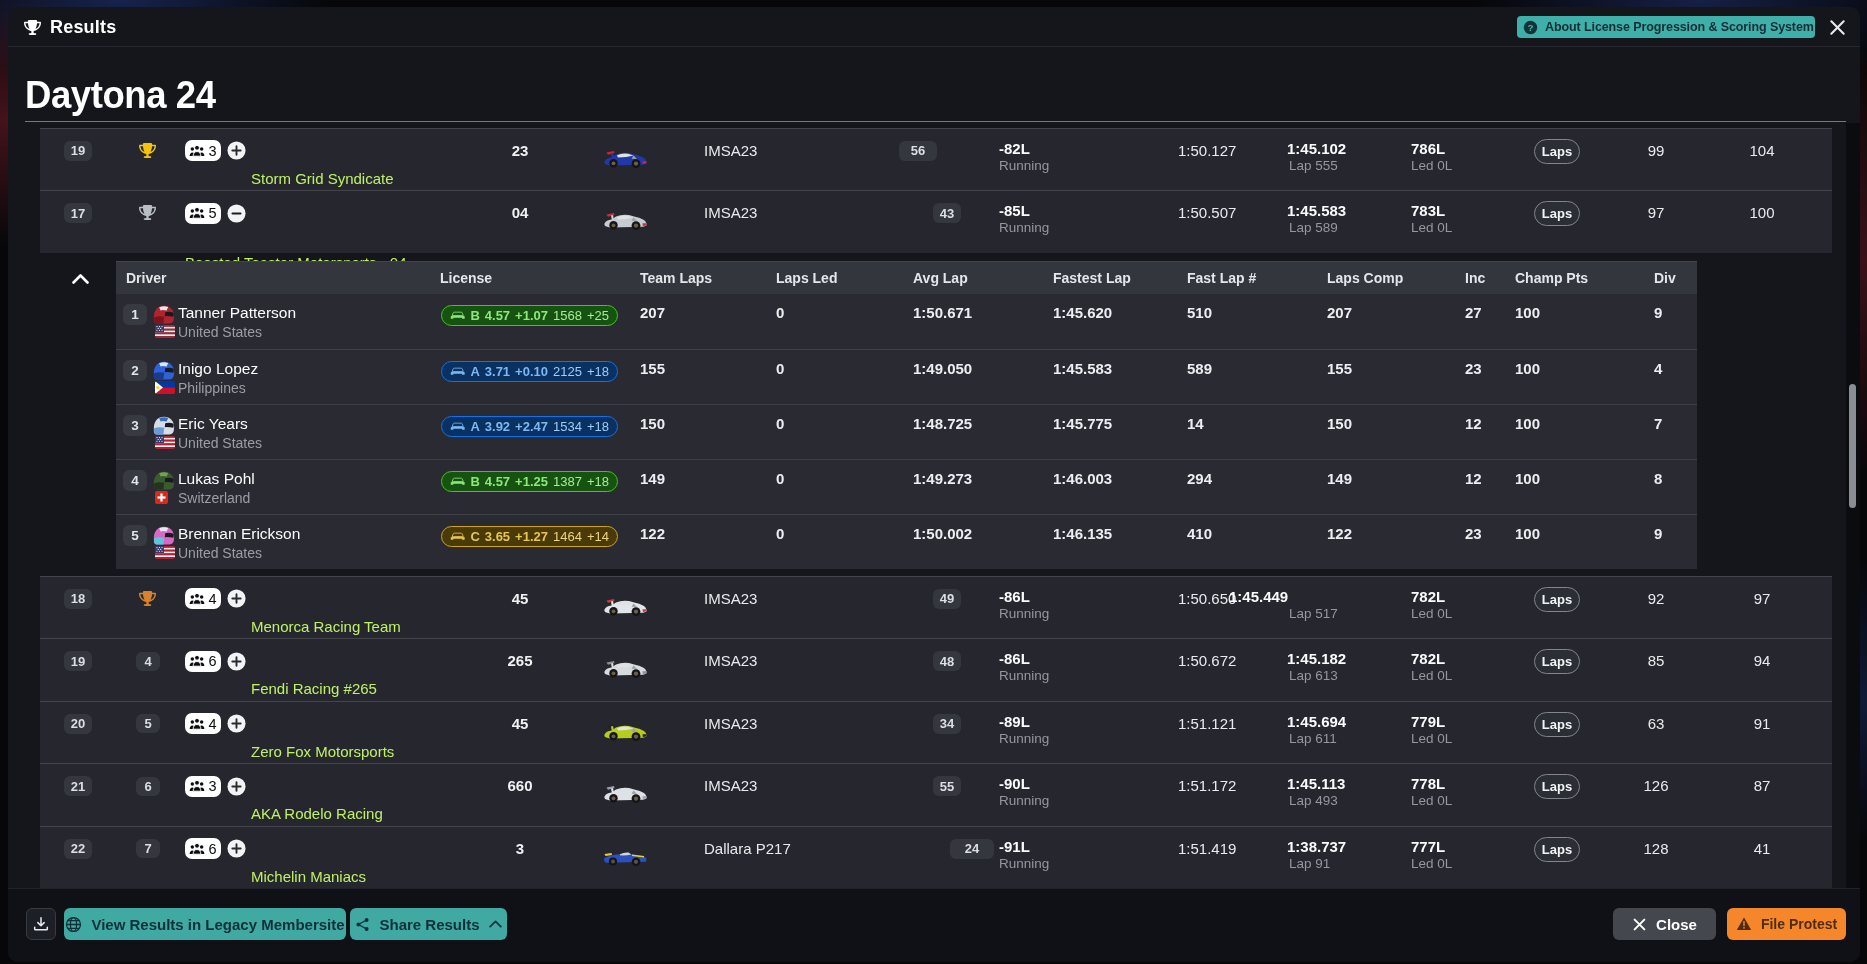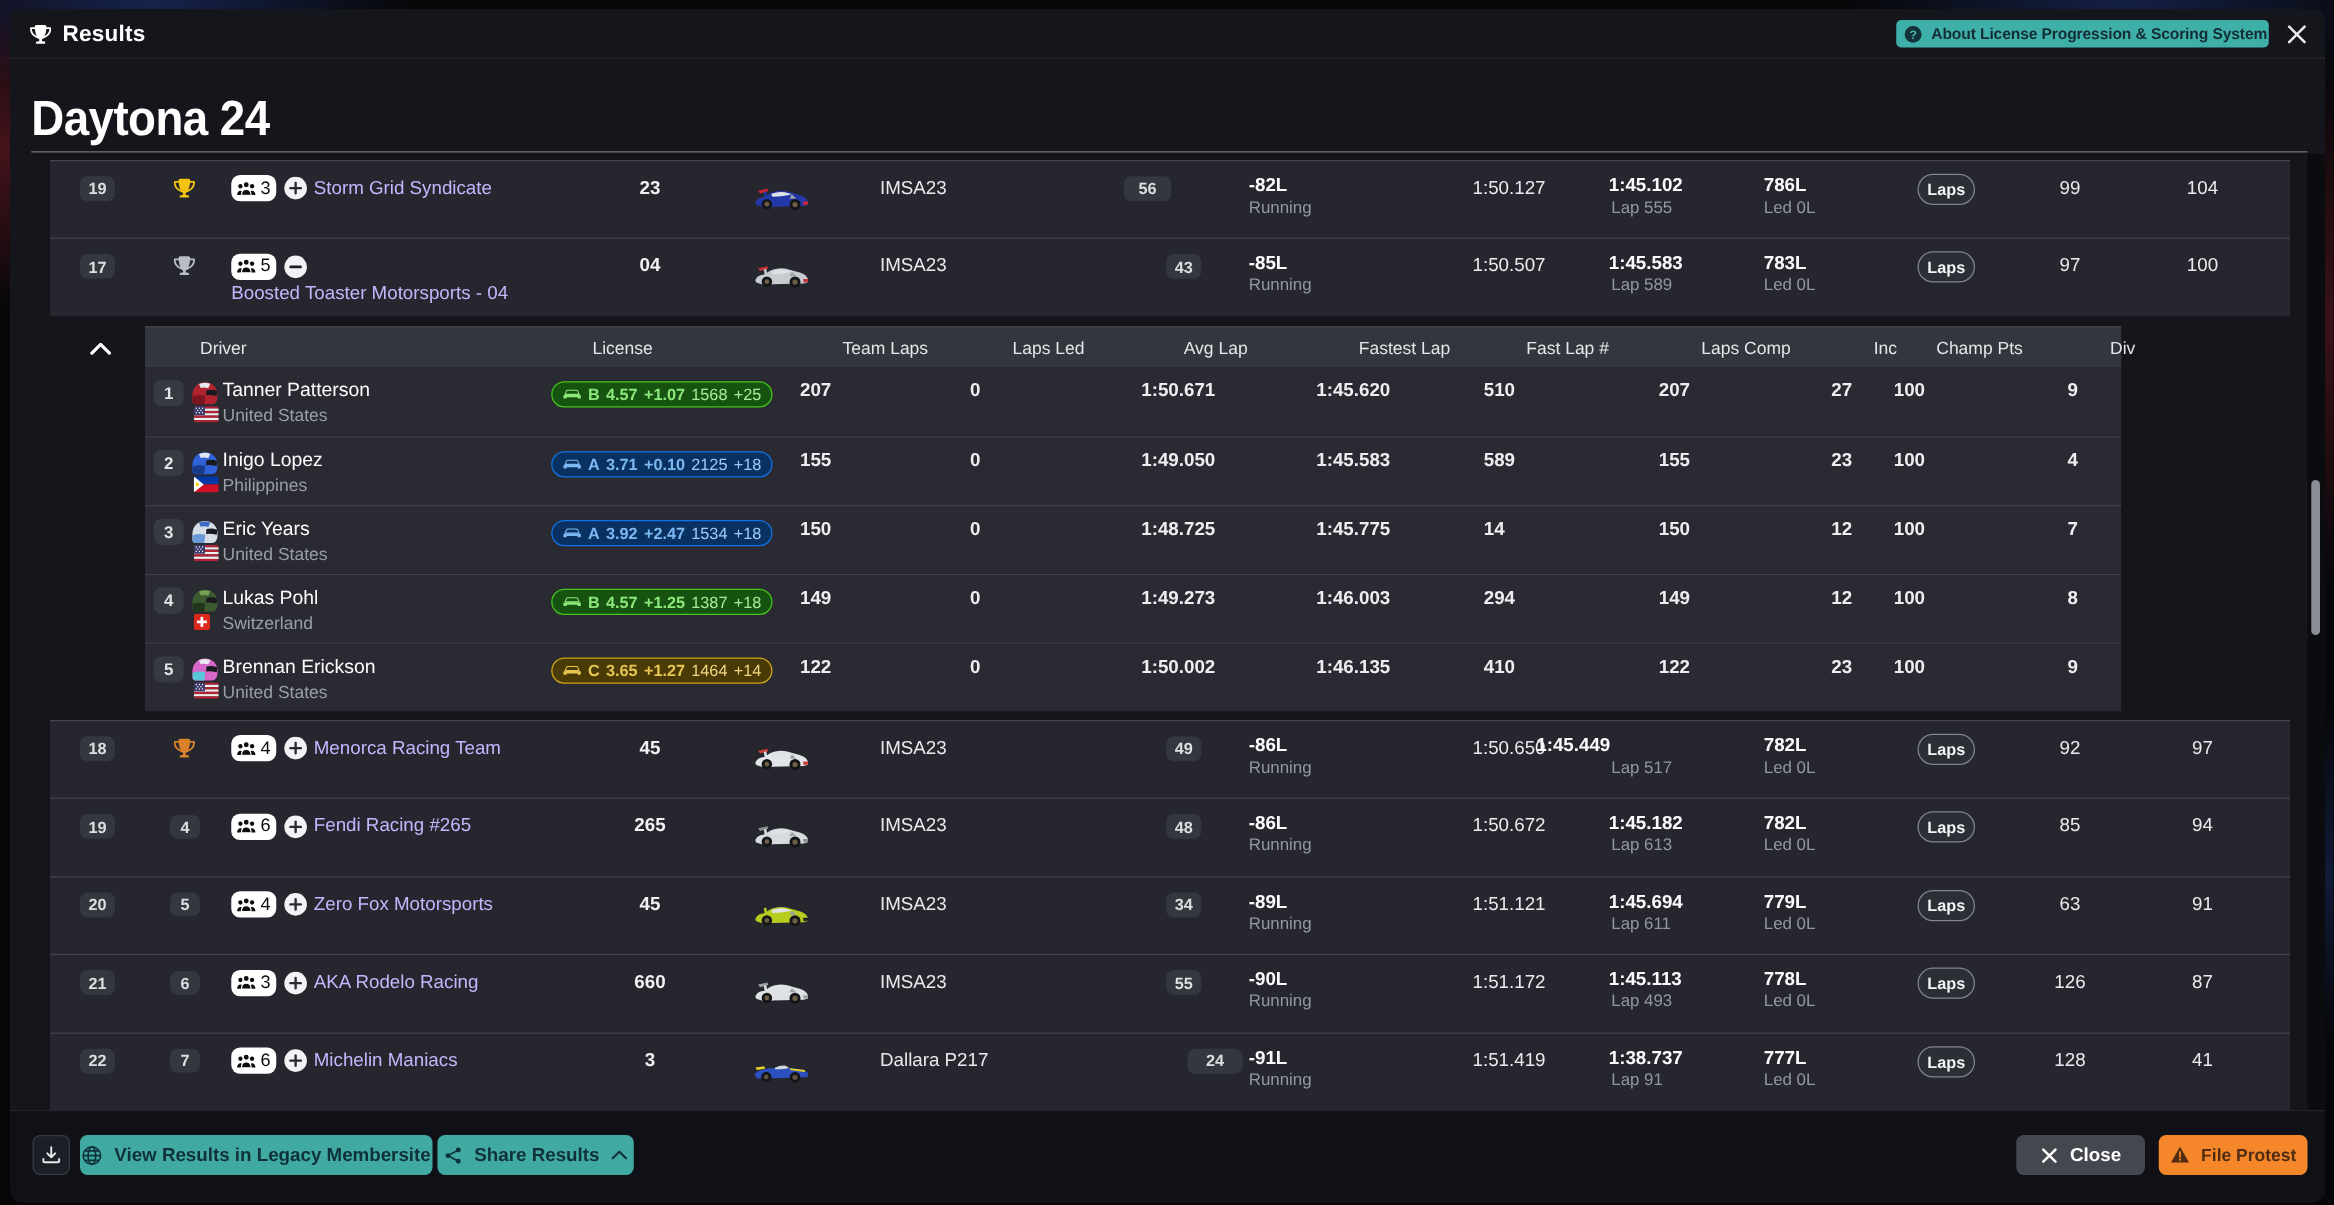--- a/index.html
+++ b/index.html
@@ -17,31 +17,31 @@
 .abtn { position:absolute; left:1509px; top:9px; width:298px; height:22px; background:#3fb0a9; border-radius:4px; display:flex; align-items:center; gap:7px; padding-left:6px; }
 .abtn span { font-size:12.5px; font-weight:bold; color:#132d35; white-space:nowrap; letter-spacing:-0.1px; }
 .xtop { position:absolute; left:1820px; top:11px; }
 h1 { position:absolute; left:17px; top:65px; font-size:42px; font-weight:bold; color:#fff; letter-spacing:-0.5px; transform:scale(0.87,0.94); transform-origin:left top; }
 .hr { position:absolute; left:17px; top:114px; width:1821px; height:1px; background:#75777e; }
 .row { position:absolute; left:32px; width:1792px; background:#26272e; }
 .row.bt { border-top:1px solid #43454b; }
 .cell { position:absolute; white-space:nowrap; }
 .badge { position:absolute; height:20px; border-radius:6px; background:#35373e; color:#dcdee2; font-size:13px; font-weight:bold; display:flex; align-items:center; justify-content:center; }
 .wpill { position:absolute; width:36px; height:21px; background:#fff; border-radius:7px; display:flex; align-items:center; justify-content:center; gap:3px; color:#0c0d10; font-size:14.5px; }
-.tname { font-size:15px; color:#c4b5fd; }
+.tname { font-size:15px; color:#bef264;margin-top:28px; }
 .cnum { font-size:15px; font-weight:bold; color:#f0f1f3; text-align:center; }
 .cls { font-size:15px; color:#e8e9ec; }
 .b1 { font-size:15px; font-weight:bold; color:#fafbfc; }
 .g2 { font-size:13.5px; color:#94979e; }
 .v1 { font-size:15px; color:#e9eaed; }
 .lapsbtn { position:absolute; width:46px; height:25px; border:1px solid #83858c; border-radius:13px; background:#2c2e35; color:#f2f3f5; font-size:13px; font-weight:bold; display:flex; align-items:center; justify-content:center; }
 .ctr { text-align:center; }
 .sub { position:absolute; left:108px; width:1581px; }
 .subhead { position:absolute; left:0; width:100%; height:33px; background:#34363d; border-top:1px solid #43454b; box-sizing:border-box; }
-.subhead .cell { font-size:14px; font-weight:normal; color:#e4e6ea; top:8px;margin-left:34px; }
+.subhead .cell { font-size:14px; font-weight:bold; color:#e4e6ea; top:8px; }
 .srow { position:absolute; left:0; width:100%; height:55px; background:#2a2b32; }
 .srow.bt { border-top:1px solid #3e4046; }
 .dbadge { position:absolute; left:7px; top:10px; width:24px; height:21px; border-radius:6px; background:#383a41; color:#e2e4e8; font-size:13.5px; font-weight:bold; display:flex; align-items:center; justify-content:center; }
 .dname { position:absolute; left:62px; top:10px; line-height:17px; font-size:15.5px; font-weight:normal; color:#fbfcfd; white-space:nowrap; }
 .dctry { position:absolute; left:62px; top:31px; line-height:15px; font-size:14px; color:#9b9ea6; white-space:nowrap; }
 .helm { position:absolute; left:36px; top:10px; }
 .dflag { position:absolute; left:39px; top:31px; }
 .pill { position:absolute; left:325px; top:11px; width:177px; height:21px; border-radius:10.5px; display:flex; align-items:center; border-width:1.5px; border-style:solid; padding:0 8px; gap:5px; font-size:13px; font-weight:bold; box-sizing:border-box; }
 .pill .lt { font-weight:normal; }
 .pill.green { background:#175310; border-color:#43c519; color:#8ce87b; }

